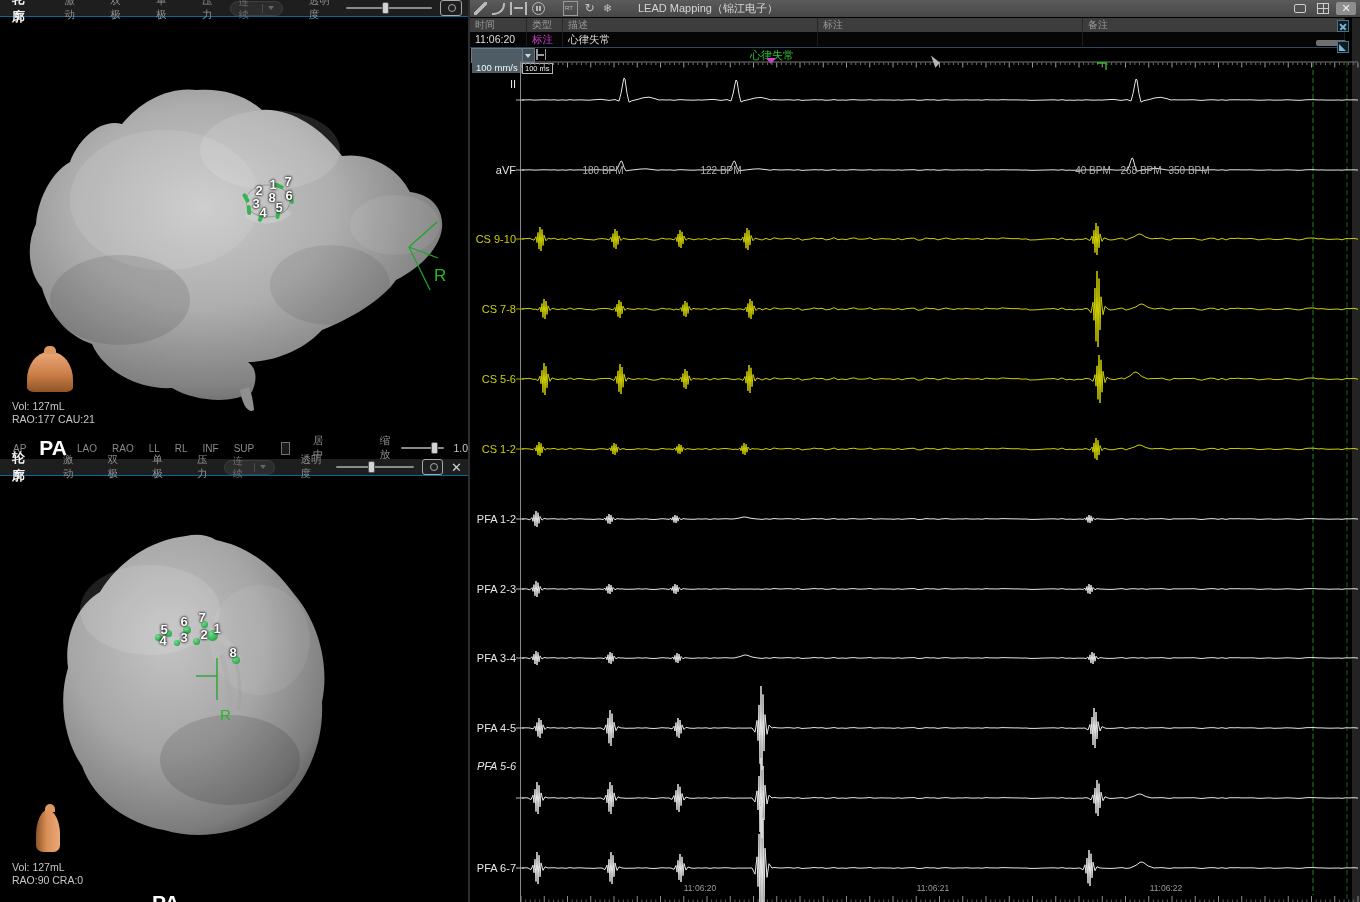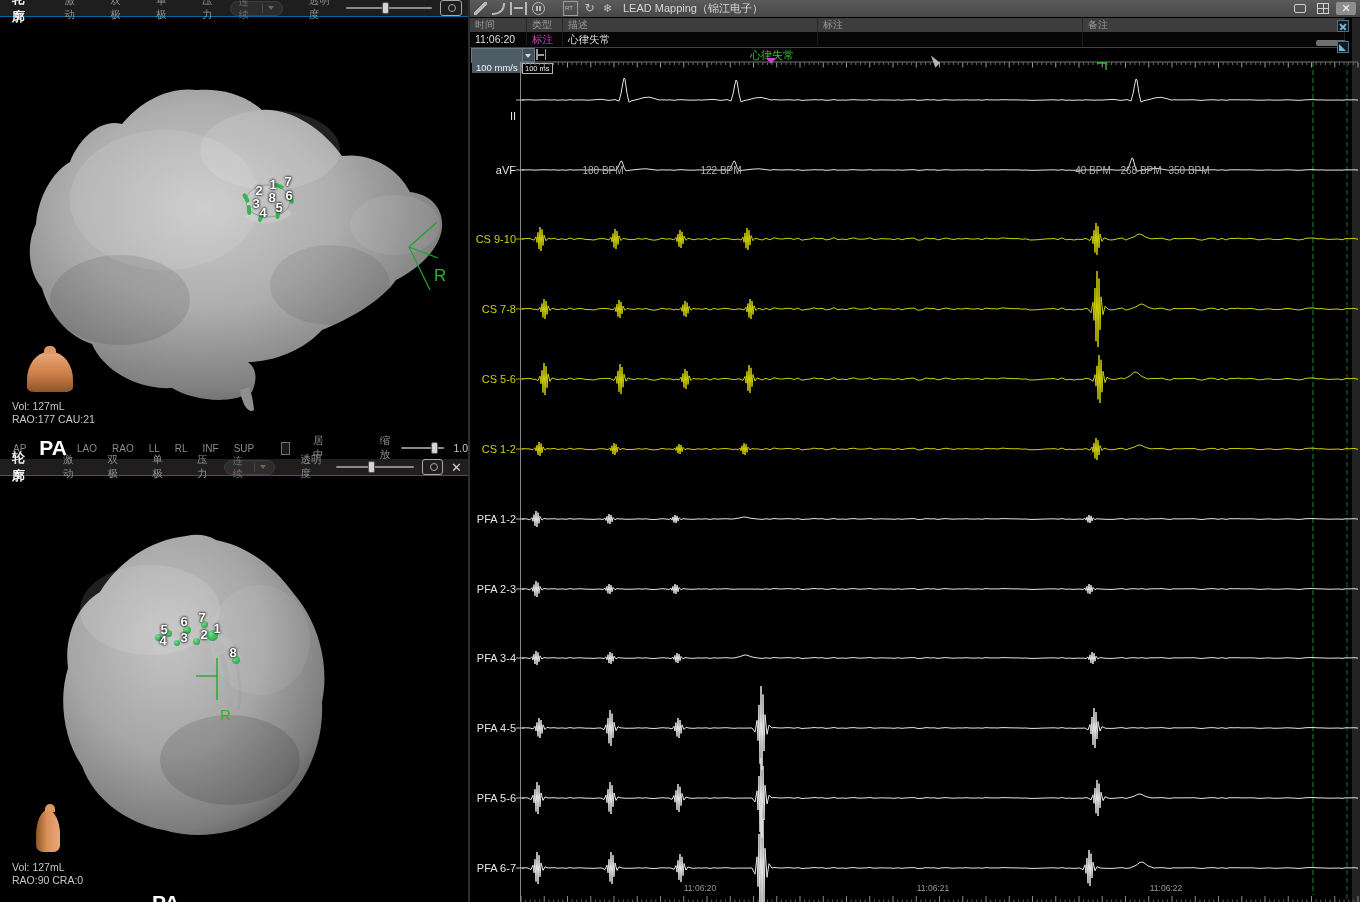--- a/index.html
+++ b/index.html
@@ -52,21 +52,21 @@
   .i-cal{border-left:2px solid #b8b8b8;border-right:2px solid #b8b8b8;}
   .i-cal::after{content:"";position:absolute;left:2px;right:2px;top:5px;height:2px;background:#b8b8b8;}
   .i-pause{border:1px solid #b8b8b8;border-radius:50%;width:11px;height:11px;}
   .i-pause::before,.i-pause::after{content:"";position:absolute;top:3px;bottom:3px;width:2px;background:#b8b8b8;}
   .i-pause::before{left:3px;} .i-pause::after{right:3px;}
   .i-rt{border:1px solid #9a9a9a;}
   .i-rt::after{content:"RT";position:absolute;left:1px;top:3px;font-size:6px;color:#b8b8b8;}
   .i-refresh{color:#c2c2c2;font-size:12px;line-height:13px;text-align:center;}
   .i-snow{color:#c2c2c2;font-size:11px;line-height:13px;text-align:center;}
   .tgap{width:8px;}
-  .wintitle{color:#d6d6d6;font-size:11px;margin-left:4px;}
+  .wintitle{color:#d6d6d6;font-size:11px;margin-left:19px;}
   .winbtns{margin-left:auto;display:flex;align-items:center;gap:3px;padding-right:4px;}
   .wb{width:20px;height:13px;display:flex;align-items:center;justify-content:center;}
   .wb-restore{width:10px;height:7px;border:1px solid #cfcfcf;border-radius:2px;}
   .wb-grid{width:10px;height:9px;border:1px solid #cfcfcf;background:
      linear-gradient(90deg,transparent 45%,#cfcfcf 45%,#cfcfcf 55%,transparent 55%),
      linear-gradient(0deg,transparent 45%,#cfcfcf 45%,#cfcfcf 55%,transparent 55%);}
   .wb-close{background:#8e8e8e;border-radius:2px;color:#f2f2f2;font-size:11px;font-weight:bold;}
   .evtable{position:absolute;left:470px;top:18px;width:878px;height:29px;border-bottom:1px solid #2d4a5e;}
   .ev-row{display:flex;height:14px;}
   .ev-h{background:#3d3d3d;color:#989898;font-size:10px;line-height:14px;padding:0 5px;
@@ -356,31 +356,31 @@
       <path d="M522.0,658.0L526.0,657.8L527.0,658.0L530.0,658.7L532.0,656.7L533.0,660.1L534.0,654.1L535.0,664.0L536.0,651.0L537.0,665.0L538.0,652.4L539.0,661.9L540.0,655.8L542.0,659.0L544.0,657.5L547.0,658.0L550.0,657.9L554.0,657.7L558.0,658.2L562.0,657.9L566.0,658.3L570.0,657.6L574.0,658.2L578.0,657.8L582.0,657.9L586.0,658.2L590.0,658.2L594.0,658.4L598.0,658.0L601.0,658.0L604.0,658.6L606.0,656.9L607.0,659.8L608.0,654.7L609.0,663.1L610.0,652.0L611.0,664.0L612.0,653.2L613.0,661.3L614.0,656.1L616.0,658.9L618.0,657.6L621.0,658.0L622.0,657.9L626.0,658.3L630.0,658.2L634.0,658.2L638.0,657.8L642.0,658.1L646.0,657.8L650.0,658.3L654.0,658.5L658.0,658.2L662.0,657.7L666.0,658.0L668.0,658.0L671.0,658.5L673.0,657.1L674.0,659.5L675.0,655.3L676.0,662.3L677.0,653.0L678.0,663.0L679.0,654.0L680.0,660.8L681.0,656.4L683.0,658.8L685.0,657.6L688.0,658.0L690.0,658.2L694.0,658.3L698.0,657.9L702.0,658.1L706.0,657.8L710.0,658.4L714.0,657.8L718.0,658.1L722.0,657.9L726.0,657.7L730.0,658.0L734.0,658.0L740.0,656.6L744.0,655.1L746.0,655.0L748.0,655.5L752.0,657.0L758.0,658.0L762.0,658.4L766.0,657.8L770.0,658.3L774.0,657.5L778.0,657.9L782.0,658.0L786.0,657.7L790.0,657.7L794.0,658.2L798.0,657.6L802.0,658.5L806.0,658.2L810.0,658.0L814.0,657.5L818.0,657.9L822.0,657.7L826.0,658.4L830.0,658.1L834.0,657.5L838.0,658.3L842.0,658.0L846.0,658.3L850.0,657.8L854.0,657.6L858.0,658.1L862.0,658.1L866.0,657.9L870.0,657.5L874.0,658.2L878.0,658.0L882.0,657.8L886.0,658.0L890.0,658.0L894.0,658.3L898.0,657.8L902.0,658.3L906.0,657.9L910.0,657.7L914.0,657.6L918.0,658.5L922.0,658.3L926.0,657.6L930.0,657.9L934.0,657.8L938.0,658.4L942.0,657.9L946.0,657.6L950.0,658.0L954.0,658.2L958.0,657.9L962.0,658.0L966.0,657.7L970.0,658.0L974.0,658.1L978.0,657.9L982.0,658.2L986.0,657.6L990.0,657.9L994.0,657.9L998.0,658.0L1002.0,657.6L1006.0,657.7L1010.0,657.8L1014.0,657.9L1018.0,657.9L1022.0,658.1L1026.0,658.0L1030.0,658.4L1034.0,658.4L1038.0,658.3L1042.0,658.1L1046.0,658.0L1050.0,657.9L1054.0,657.8L1058.0,658.2L1062.0,657.6L1066.0,658.3L1070.0,658.1L1074.0,658.4L1078.0,658.1L1082.0,658.2L1083.0,658.0L1086.0,658.6L1088.0,656.9L1089.0,659.8L1090.0,654.7L1091.0,663.1L1092.0,652.0L1093.0,664.0L1094.0,653.2L1095.0,661.3L1096.0,656.1L1098.0,658.9L1100.0,657.6L1103.0,658.0L1106.0,658.3L1110.0,658.4L1114.0,658.3L1118.0,657.9L1122.0,657.6L1126.0,658.4L1130.0,657.9L1134.0,657.7L1138.0,658.1L1142.0,657.7L1146.0,658.3L1150.0,657.9L1154.0,657.8L1158.0,657.8L1162.0,657.6L1166.0,658.1L1170.0,658.4L1174.0,657.8L1178.0,657.9L1182.0,657.9L1186.0,657.8L1190.0,657.8L1194.0,657.7L1198.0,658.2L1202.0,658.5L1206.0,658.0L1210.0,657.7L1214.0,657.7L1218.0,658.3L1222.0,657.7L1226.0,658.4L1230.0,657.7L1234.0,657.8L1238.0,657.7L1242.0,657.9L1246.0,657.9L1250.0,657.8L1254.0,657.9L1258.0,658.3L1262.0,658.3L1266.0,658.0L1270.0,657.9L1274.0,658.3L1278.0,658.2L1282.0,658.1L1286.0,657.8L1290.0,657.9L1294.0,658.1L1298.0,658.4L1302.0,658.2L1306.0,657.7L1310.0,657.6L1314.0,657.6L1318.0,657.9L1322.0,657.9L1326.0,658.1L1330.0,658.2L1334.0,658.1L1338.0,658.0L1342.0,658.3L1346.0,657.8L1350.0,657.9L1354.0,657.7L1358.0,658.1" stroke="#e6e6e6" stroke-width="1" fill="none" stroke-linejoin="round"></path>
       <path d="M516,658 H524" stroke="#e6e6e6" opacity="0.8" stroke-width="1"></path>
       <path d="M522.0,728.0L526.0,727.8L530.0,728.0L533.0,729.0L535.0,726.2L536.0,731.0L537.0,722.5L538.0,736.5L539.0,718.0L540.0,738.0L541.0,720.0L542.0,733.5L543.0,724.8L545.0,729.5L547.0,727.3L550.0,728.0L554.0,727.7L558.0,728.2L562.0,727.9L566.0,728.3L570.0,727.6L574.0,728.2L578.0,727.8L582.0,727.9L586.0,728.2L590.0,728.2L594.0,728.4L598.0,728.0L601.0,728.0L604.0,729.8L606.0,724.8L607.0,733.4L608.0,718.1L609.0,743.3L610.0,710.0L611.0,746.0L612.0,713.6L613.0,737.9L614.0,722.2L616.0,730.7L618.0,726.7L621.0,728.0L622.0,727.9L626.0,728.3L630.0,728.2L634.0,728.2L638.0,727.8L642.0,728.1L646.0,727.8L650.0,728.3L654.0,728.5L658.0,728.2L662.0,727.7L666.0,728.0L669.0,728.0L672.0,729.0L674.0,726.2L675.0,731.0L676.0,722.5L677.0,736.5L678.0,718.0L679.0,738.0L680.0,720.0L681.0,733.5L682.0,724.8L684.0,729.5L686.0,727.3L689.0,728.0L690.0,728.2L694.0,728.3L698.0,727.9L702.0,728.1L706.0,727.8L710.0,728.4L714.0,727.8L718.0,728.1L722.0,727.9L726.0,727.7L730.0,728.0L734.0,728.3L738.0,728.0L742.0,728.1L746.0,728.1L750.0,728.0L752.0,728.0L755.0,732.2L757.0,720.4L758.0,740.6L759.0,704.9L760.0,763.7L761.0,686.0L762.0,770.0L763.0,694.4L764.0,751.1L765.0,714.6L767.0,734.3L769.0,725.1L772.0,728.0L774.0,727.5L778.0,727.9L782.0,728.0L786.0,727.7L790.0,727.7L794.0,728.2L798.0,727.6L802.0,728.5L806.0,728.2L810.0,728.0L814.0,727.5L818.0,727.9L822.0,727.7L826.0,728.4L830.0,728.1L834.0,727.5L838.0,728.3L842.0,728.0L846.0,728.3L850.0,727.8L854.0,727.6L858.0,728.1L862.0,728.1L866.0,727.9L870.0,727.5L874.0,728.2L878.0,728.0L882.0,727.8L886.0,728.0L890.0,728.0L894.0,728.3L898.0,727.8L902.0,728.3L906.0,727.9L910.0,727.7L914.0,727.6L918.0,728.5L922.0,728.3L926.0,727.6L930.0,727.9L934.0,727.8L938.0,728.4L942.0,727.9L946.0,727.6L950.0,728.0L954.0,728.2L958.0,727.9L962.0,728.0L966.0,727.7L970.0,728.0L974.0,728.1L978.0,727.9L982.0,728.2L986.0,727.6L990.0,727.9L994.0,727.9L998.0,728.0L1002.0,727.6L1006.0,727.7L1010.0,727.8L1014.0,727.9L1018.0,727.9L1022.0,728.1L1026.0,728.0L1030.0,728.4L1034.0,728.4L1038.0,728.3L1042.0,728.1L1046.0,728.0L1050.0,727.9L1054.0,727.8L1058.0,728.2L1062.0,727.6L1066.0,728.3L1070.0,728.1L1074.0,728.4L1078.0,728.1L1082.0,728.2L1085.0,728.0L1088.0,730.0L1090.0,724.4L1091.0,734.0L1092.0,717.0L1093.0,745.0L1094.0,708.0L1095.0,748.0L1096.0,712.0L1097.0,739.0L1098.0,721.6L1100.0,731.0L1102.0,726.6L1105.0,728.0L1106.0,728.3L1110.0,728.4L1114.0,728.3L1118.0,727.9L1122.0,727.6L1126.0,728.4L1130.0,727.9L1134.0,727.7L1138.0,728.1L1142.0,727.7L1146.0,728.3L1150.0,727.9L1154.0,727.8L1158.0,727.8L1162.0,727.6L1166.0,728.1L1170.0,728.4L1174.0,727.8L1178.0,727.9L1182.0,727.9L1186.0,727.8L1190.0,727.8L1194.0,727.7L1198.0,728.2L1202.0,728.5L1206.0,728.0L1210.0,727.7L1214.0,727.7L1218.0,728.3L1222.0,727.7L1226.0,728.4L1230.0,727.7L1234.0,727.8L1238.0,727.7L1242.0,727.9L1246.0,727.9L1250.0,727.8L1254.0,727.9L1258.0,728.3L1262.0,728.3L1266.0,728.0L1270.0,727.9L1274.0,728.3L1278.0,728.2L1282.0,728.1L1286.0,727.8L1290.0,727.9L1294.0,728.1L1298.0,728.4L1302.0,728.2L1306.0,727.7L1310.0,727.6L1314.0,727.6L1318.0,727.9L1322.0,727.9L1326.0,728.1L1330.0,728.2L1334.0,728.1L1338.0,728.0L1342.0,728.3L1346.0,727.8L1350.0,727.9L1354.0,727.7L1358.0,728.1" stroke="#e6e6e6" stroke-width="1" fill="none" stroke-linejoin="round"></path>
       <path d="M516,728 H524" stroke="#e6e6e6" opacity="0.8" stroke-width="1"></path>
       <path d="M522.0,798.0L526.0,797.8L528.0,798.0L531.0,799.6L533.0,795.1L534.0,802.8L535.0,789.2L536.0,811.6L537.0,782.0L538.0,814.0L539.0,785.2L540.0,806.8L541.0,792.9L543.0,800.4L545.0,796.9L548.0,798.0L550.0,797.9L554.0,797.7L558.0,798.2L562.0,797.9L566.0,798.3L570.0,797.6L574.0,798.2L578.0,797.8L582.0,797.9L586.0,798.2L590.0,798.2L594.0,798.4L598.0,798.0L601.0,798.0L604.0,799.6L606.0,795.1L607.0,802.8L608.0,789.2L609.0,811.6L610.0,782.0L611.0,814.0L612.0,785.2L613.0,806.8L614.0,792.9L616.0,800.4L618.0,796.9L621.0,798.0L622.0,797.9L626.0,798.3L630.0,798.2L634.0,798.2L638.0,797.8L642.0,798.1L646.0,797.8L650.0,798.3L654.0,798.5L658.0,798.2L662.0,797.7L666.0,798.0L669.0,798.0L672.0,799.4L674.0,795.5L675.0,802.2L676.0,790.3L677.0,809.9L678.0,784.0L679.0,812.0L680.0,786.8L681.0,805.7L682.0,793.5L684.0,800.1L686.0,797.0L689.0,798.0L690.0,798.2L694.0,798.3L698.0,797.9L702.0,798.1L706.0,797.8L710.0,798.4L714.0,797.8L718.0,798.1L722.0,797.9L726.0,797.7L730.0,798.0L734.0,798.3L738.0,798.0L742.0,798.1L746.0,798.1L750.0,798.0L752.0,798.0L755.0,802.0L757.0,790.8L758.0,810.0L759.0,776.0L760.0,832.0L761.0,758.0L762.0,838.0L763.0,766.0L764.0,820.0L765.0,785.2L767.0,804.0L769.0,795.2L772.0,798.0L774.0,797.5L778.0,797.9L782.0,798.0L786.0,797.7L790.0,797.7L794.0,798.2L798.0,797.6L802.0,798.5L806.0,798.2L810.0,798.0L814.0,797.5L818.0,797.9L822.0,797.7L826.0,798.4L830.0,798.1L834.0,797.5L838.0,798.3L842.0,798.0L846.0,798.3L850.0,797.8L854.0,797.6L858.0,798.1L862.0,798.1L866.0,797.9L870.0,797.5L874.0,798.2L878.0,798.0L882.0,797.8L886.0,798.0L890.0,798.0L894.0,798.3L898.0,797.8L902.0,798.3L906.0,797.9L910.0,797.7L914.0,797.6L918.0,798.5L922.0,798.3L926.0,797.6L930.0,797.9L934.0,797.8L938.0,798.4L942.0,797.9L946.0,797.6L950.0,798.0L954.0,798.2L958.0,797.9L962.0,798.0L966.0,797.7L970.0,798.0L974.0,798.1L978.0,797.9L982.0,798.2L986.0,797.6L990.0,797.9L994.0,797.9L998.0,798.0L1002.0,797.6L1006.0,797.7L1010.0,797.8L1014.0,797.9L1018.0,797.9L1022.0,798.1L1026.0,798.0L1030.0,798.4L1034.0,798.4L1038.0,798.3L1042.0,798.1L1046.0,798.0L1050.0,797.9L1054.0,797.8L1058.0,798.2L1062.0,797.6L1066.0,798.3L1070.0,798.1L1074.0,798.4L1078.0,798.1L1082.0,798.2L1086.0,797.7L1088.0,798.0L1091.0,799.8L1093.0,794.8L1094.0,803.4L1095.0,788.1L1096.0,813.3L1097.0,780.0L1098.0,816.0L1099.0,783.6L1100.0,807.9L1101.0,792.2L1103.0,800.7L1105.0,796.7L1108.0,798.0L1110.0,798.4L1114.0,798.3L1118.0,797.9L1122.0,797.6L1126.0,798.4L1128.0,798.0L1134.0,796.2L1138.0,794.2L1140.0,794.0L1142.0,794.6L1146.0,796.6L1152.0,798.0L1154.0,797.8L1158.0,797.8L1162.0,797.6L1166.0,798.1L1170.0,798.4L1174.0,797.8L1178.0,797.9L1182.0,797.9L1186.0,797.8L1190.0,797.8L1194.0,797.7L1198.0,798.2L1202.0,798.5L1206.0,798.0L1210.0,797.7L1214.0,797.7L1218.0,798.3L1222.0,797.7L1226.0,798.4L1230.0,797.7L1234.0,797.8L1238.0,797.7L1242.0,797.9L1246.0,797.9L1250.0,797.8L1254.0,797.9L1258.0,798.3L1262.0,798.3L1266.0,798.0L1270.0,797.9L1274.0,798.3L1278.0,798.2L1282.0,798.1L1286.0,797.8L1290.0,797.9L1294.0,798.1L1298.0,798.4L1302.0,798.2L1306.0,797.7L1310.0,797.6L1314.0,797.6L1318.0,797.9L1322.0,797.9L1326.0,798.1L1330.0,798.2L1334.0,798.1L1338.0,798.0L1342.0,798.3L1346.0,797.8L1350.0,797.9L1354.0,797.7L1358.0,798.1" stroke="#e6e6e6" stroke-width="1" fill="none" stroke-linejoin="round"></path>
       <path d="M516,798 H524" stroke="#e6e6e6" opacity="0.8" stroke-width="1"></path>
       <path d="M522.0,868.0L526.0,867.8L528.0,868.0L531.0,869.6L533.0,865.1L534.0,872.8L535.0,859.2L536.0,881.6L537.0,852.0L538.0,884.0L539.0,855.2L540.0,876.8L541.0,862.9L543.0,870.4L545.0,866.9L548.0,868.0L550.0,867.9L554.0,867.7L558.0,868.2L562.0,867.9L566.0,868.3L570.0,867.6L574.0,868.2L578.0,867.8L582.0,867.9L586.0,868.2L590.0,868.2L594.0,868.4L598.0,868.0L602.0,868.0L605.0,869.6L607.0,865.1L608.0,872.8L609.0,859.2L610.0,881.6L611.0,852.0L612.0,884.0L613.0,855.2L614.0,876.8L615.0,862.9L617.0,870.4L619.0,866.9L622.0,868.0L626.0,868.3L630.0,868.2L634.0,868.2L638.0,867.8L642.0,868.1L646.0,867.8L650.0,868.3L654.0,868.5L658.0,868.2L662.0,867.7L666.0,868.0L670.0,867.9L671.0,868.0L674.0,869.4L676.0,865.5L677.0,872.2L678.0,860.3L679.0,879.9L680.0,854.0L681.0,882.0L682.0,856.8L683.0,875.7L684.0,863.5L686.0,870.1L688.0,867.0L691.0,868.0L694.0,868.3L698.0,867.9L702.0,868.1L706.0,867.8L710.0,868.4L714.0,867.8L718.0,868.1L722.0,867.9L726.0,867.7L730.0,868.0L734.0,868.3L738.0,868.0L742.0,868.1L746.0,868.1L750.0,868.0L752.0,868.0L755.0,874.2L757.0,856.8L758.0,886.6L759.0,833.9L760.0,920.7L761.0,806.0L762.0,930.0L763.0,818.4L764.0,902.1L765.0,848.2L767.0,877.3L769.0,863.7L772.0,868.0L774.0,867.5L778.0,867.9L782.0,868.0L786.0,867.7L790.0,867.7L794.0,868.2L798.0,867.6L802.0,868.5L806.0,868.2L810.0,868.0L814.0,867.5L818.0,867.9L822.0,867.7L826.0,868.4L830.0,868.1L834.0,867.5L838.0,868.3L842.0,868.0L846.0,868.3L850.0,867.8L854.0,867.6L858.0,868.1L862.0,868.1L866.0,867.9L870.0,867.5L874.0,868.2L878.0,868.0L882.0,867.8L886.0,868.0L890.0,868.0L894.0,868.3L898.0,867.8L902.0,868.3L906.0,867.9L910.0,867.7L914.0,867.6L918.0,868.5L922.0,868.3L926.0,867.6L930.0,867.9L934.0,867.8L938.0,868.4L942.0,867.9L946.0,867.6L950.0,868.0L954.0,868.2L958.0,867.9L962.0,868.0L966.0,867.7L970.0,868.0L974.0,868.1L978.0,867.9L982.0,868.2L986.0,867.6L990.0,867.9L994.0,867.9L998.0,868.0L1002.0,867.6L1006.0,867.7L1010.0,867.8L1014.0,867.9L1018.0,867.9L1022.0,868.1L1026.0,868.0L1030.0,868.4L1034.0,868.4L1038.0,868.3L1042.0,868.1L1046.0,868.0L1050.0,867.9L1054.0,867.8L1058.0,868.2L1062.0,867.6L1066.0,868.3L1070.0,868.1L1074.0,868.4L1078.0,868.1L1080.0,868.0L1083.0,869.8L1085.0,864.8L1086.0,873.4L1087.0,858.1L1088.0,883.3L1089.0,850.0L1090.0,886.0L1091.0,853.6L1092.0,877.9L1093.0,862.2L1095.0,870.7L1097.0,866.7L1100.0,868.0L1102.0,868.1L1106.0,868.3L1110.0,868.4L1114.0,868.3L1118.0,867.9L1122.0,867.6L1126.0,868.4L1130.0,868.0L1136.0,865.3L1140.0,862.3L1142.0,862.0L1144.0,862.9L1148.0,865.9L1154.0,868.0L1158.0,867.8L1162.0,867.6L1166.0,868.1L1170.0,868.4L1174.0,867.8L1178.0,867.9L1182.0,867.9L1186.0,867.8L1190.0,867.8L1194.0,867.7L1198.0,868.2L1202.0,868.5L1206.0,868.0L1210.0,867.7L1214.0,867.7L1218.0,868.3L1222.0,867.7L1226.0,868.4L1230.0,867.7L1234.0,867.8L1238.0,867.7L1242.0,867.9L1246.0,867.9L1250.0,867.8L1254.0,867.9L1258.0,868.3L1262.0,868.3L1266.0,868.0L1270.0,867.9L1274.0,868.3L1278.0,868.2L1282.0,868.1L1286.0,867.8L1290.0,867.9L1294.0,868.1L1298.0,868.4L1302.0,868.2L1306.0,867.7L1310.0,867.6L1314.0,867.6L1318.0,867.9L1322.0,867.9L1326.0,868.1L1330.0,868.2L1334.0,868.1L1338.0,868.0L1342.0,868.3L1346.0,867.8L1350.0,867.9L1354.0,867.7L1358.0,868.1" stroke="#e6e6e6" stroke-width="1" fill="none" stroke-linejoin="round"></path>
       <path d="M516,868 H524" stroke="#e6e6e6" opacity="0.8" stroke-width="1"></path>
     </svg>
   <div id="ecg-labels">
-      <div class="lead-label" style="top: 116px; color: rgb(230, 230, 230);">II</div>
+      <div class="lead-label" style="top: 84px; color: rgb(230, 230, 230);">II</div>
       <div class="lead-label" style="top: 170px; color: rgb(230, 230, 230);">aVF</div>
       <div class="lead-label" style="top: 239px; color: rgb(207, 207, 0);">CS 9-10</div>
       <div class="lead-label" style="top: 309px; color: rgb(207, 207, 0);">CS 7-8</div>
       <div class="lead-label" style="top: 379px; color: rgb(207, 207, 0);">CS 5-6</div>
       <div class="lead-label" style="top: 449px; color: rgb(207, 207, 0);">CS 1-2</div>
       <div class="lead-label" style="top: 519px; color: rgb(230, 230, 230);">PFA 1-2</div>
       <div class="lead-label" style="top: 589px; color: rgb(230, 230, 230);">PFA 2-3</div>
       <div class="lead-label" style="top: 658px; color: rgb(230, 230, 230);">PFA 3-4</div>
       <div class="lead-label" style="top: 728px; color: rgb(230, 230, 230);">PFA 4-5</div>
-      <div class="lead-label" style="top: 798px; color: rgb(230, 230, 230);">PFA 5-6</div>
+      <div class="lead-label" style="top: 766px; color: rgb(230, 230, 230); font-style: italic;">PFA 5-6</div>
       <div class="lead-label" style="top: 868px; color: rgb(230, 230, 230);">PFA 6-7</div>
       <div class="bpm" style="left: 603px; top: 170px;">180 BPM</div>
       <div class="bpm" style="left: 721px; top: 170px;">122 BPM</div>
       <div class="bpm" style="left: 1093px; top: 170px;">40 BPM</div>
       <div class="bpm" style="left: 1141px; top: 170px;">268 BPM</div>
       <div class="bpm" style="left: 1189px; top: 170px;">350 BPM</div>
       <div class="tstamp" style="left: 700px; top: 888px;">11:06:20</div>
       <div class="tstamp" style="left: 933px; top: 888px;">11:06:21</div>
       <div class="tstamp" style="left: 1166px; top: 888px;">11:06:22</div>
     </div>

